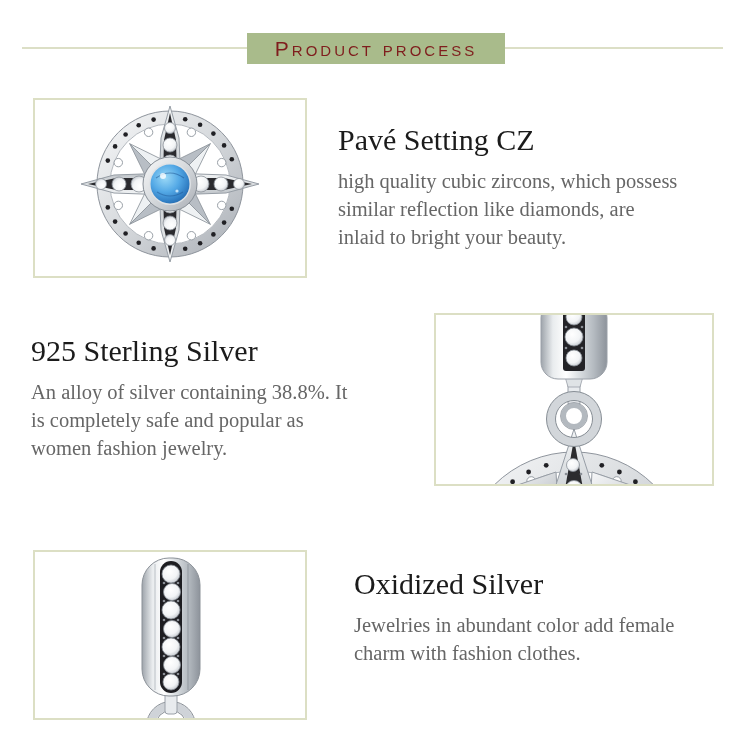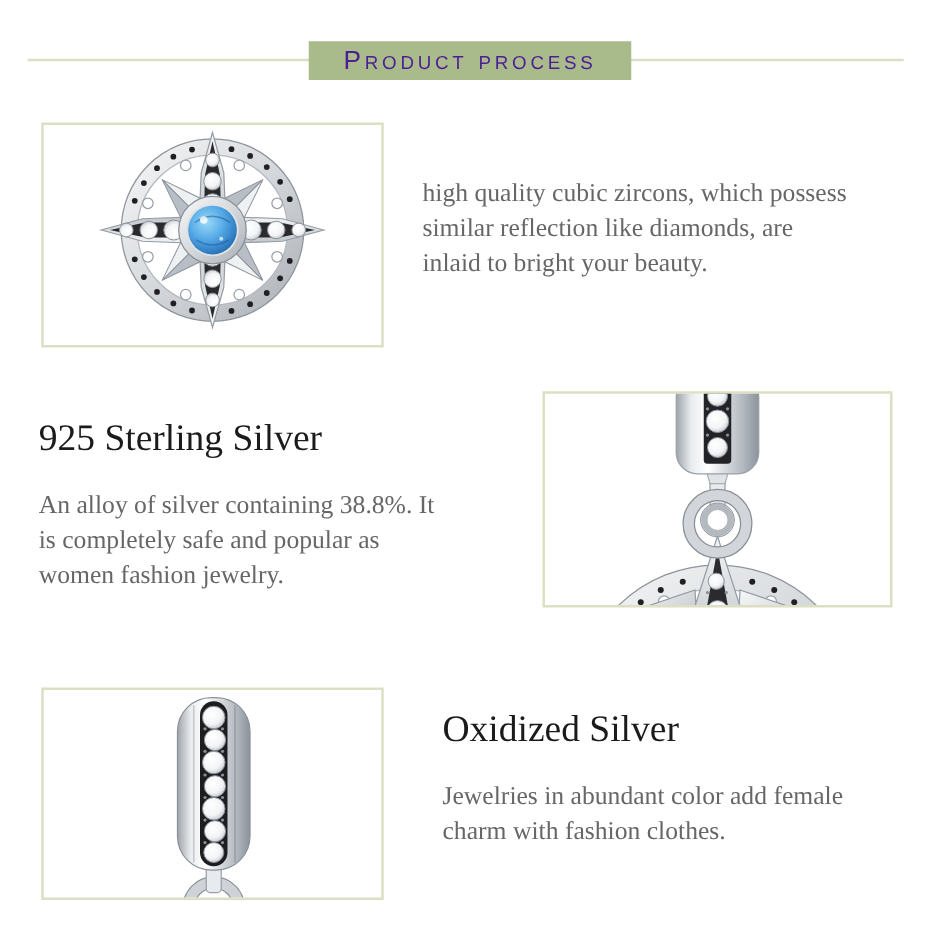--- a/index.html
+++ b/index.html
@@ -4,36 +4,36 @@
 <style>
   html,body{margin:0;padding:0;background:#fff;}
   .canvas{position:relative;width:750px;height:750px;background:#fff;overflow:hidden;
           font-family:"Liberation Serif",serif;}
 
   
   .header-rule{position:absolute;left:22px;top:47px;width:701px;height:2px;background:#dcdfc6;}
   .banner{position:absolute;left:247px;top:33px;width:258px;height:31px;background:#a9bb8b;
           display:flex;align-items:center;justify-content:center;}
   .banner span{font-family:"Liberation Sans",sans-serif;font-variant:small-caps;
-               font-size:21px;letter-spacing:3px;color:#4c1d95;line-height:1;}
+               font-size:21px;letter-spacing:3px;color:#7f1d1d;line-height:1;}
 
   
   .photo{position:absolute;margin:0;background:#fff;border:2px solid #dcdfc4;box-sizing:border-box;}
   .photo svg{display:block;}
   #photo-1{left:33px;top:98px;width:274px;height:180px;}
   #photo-2{left:434px;top:313px;width:280px;height:173px;}
   #photo-3{left:33px;top:550px;width:274px;height:170px;}
 
   
   .sec-text{position:absolute;width:400px;}
   #text-1{left:338px;top:121px;}
   #text-2{left:31px;top:332px;}
   #text-3{left:354px;top:565px;}
   .sec-title{margin:0;font-size:30px;font-weight:400;color:#1b1b1b;line-height:38px;}
-  .sec-body{margin:20px 0 0 0;font-size:20.5px;line-height:28px;color:#666;white-space:pre-line;}
+  .sec-body{margin:8px 0 0 0;font-size:20.5px;line-height:28px;color:#666;white-space:pre-line;}
 
   
   .dot{fill:#202024;}
   .notch{fill:#fff;stroke:#99a0a7;stroke-width:1;}
   .prong{fill:#8a8f96;}
 </style>
 </head>
 <body>
 
 <div class="canvas">
@@ -171,20 +171,21 @@
         <circle cx="135" cy="84" r="19.5" fill="url(#g-blue)"></circle>
         <path d="M121,78 Q135,68 149,78" fill="none" stroke="#1a4f8d" stroke-width="1.2" opacity="0.5"></path>
         <path d="M122,92 Q135,100 148,92" fill="none" stroke="#1a4f8d" stroke-width="1.2" opacity="0.45"></path>
         <circle cx="128" cy="76" r="3" fill="#ffffff" opacity="0.8"></circle>
         <circle cx="142" cy="91" r="1.6" fill="#dff2ff" opacity="0.8"></circle>
       </g>
     </svg>
   </figure>
 
   <div class="sec-text" id="text-1">
+    <h2 class="sec-title">Pavé Setting CZ</h2>
     <p class="sec-body">high quality cubic zircons, which possess
 similar reflection like diamonds, are
 inlaid to bright your beauty.</p>
   </div>
 
   <div class="sec-text" id="text-2">
     <h2 class="sec-title">925 Sterling Silver</h2>
     <p class="sec-body">An alloy of silver containing 38.8%. It
 is completely safe and popular as
 women fashion jewelry.</p>

